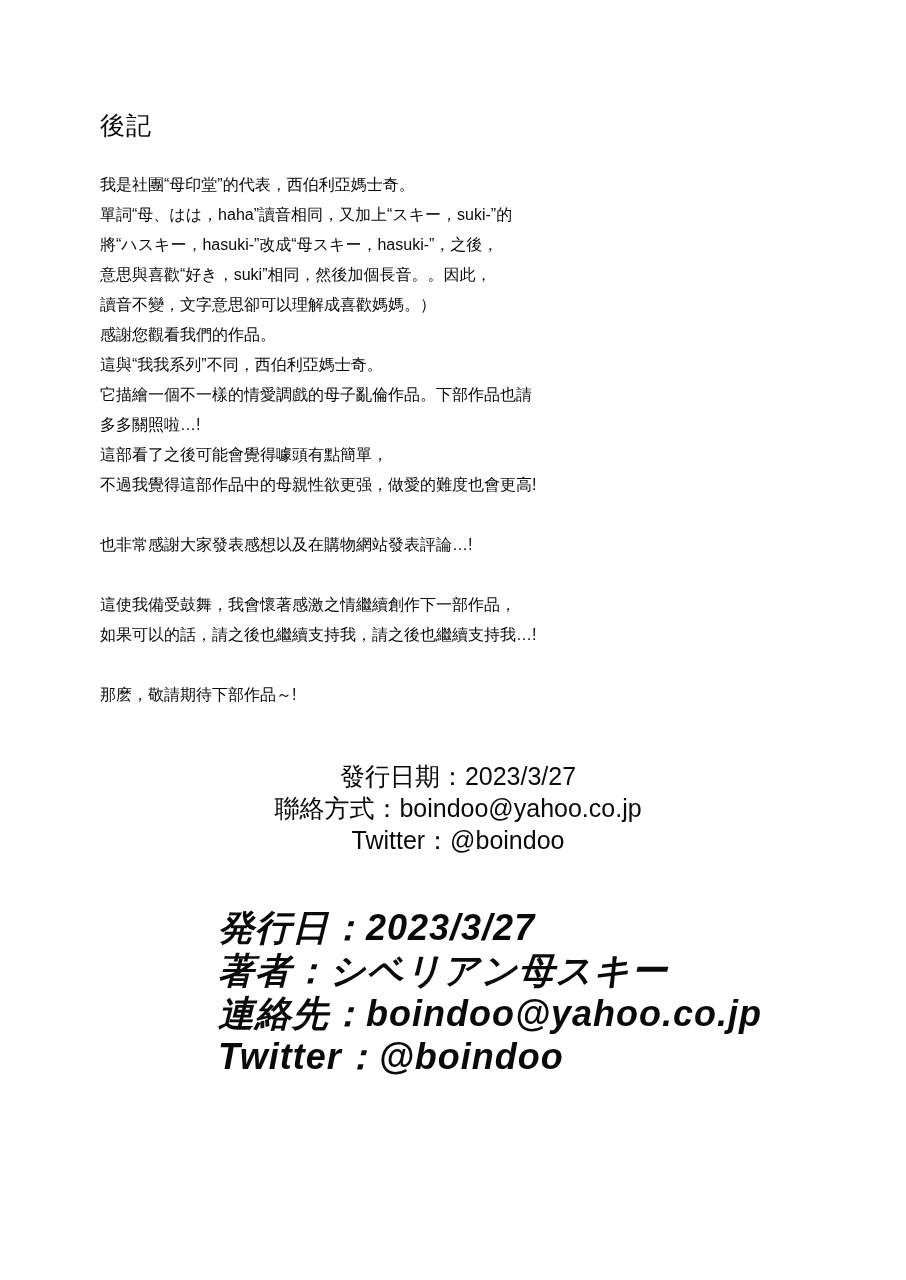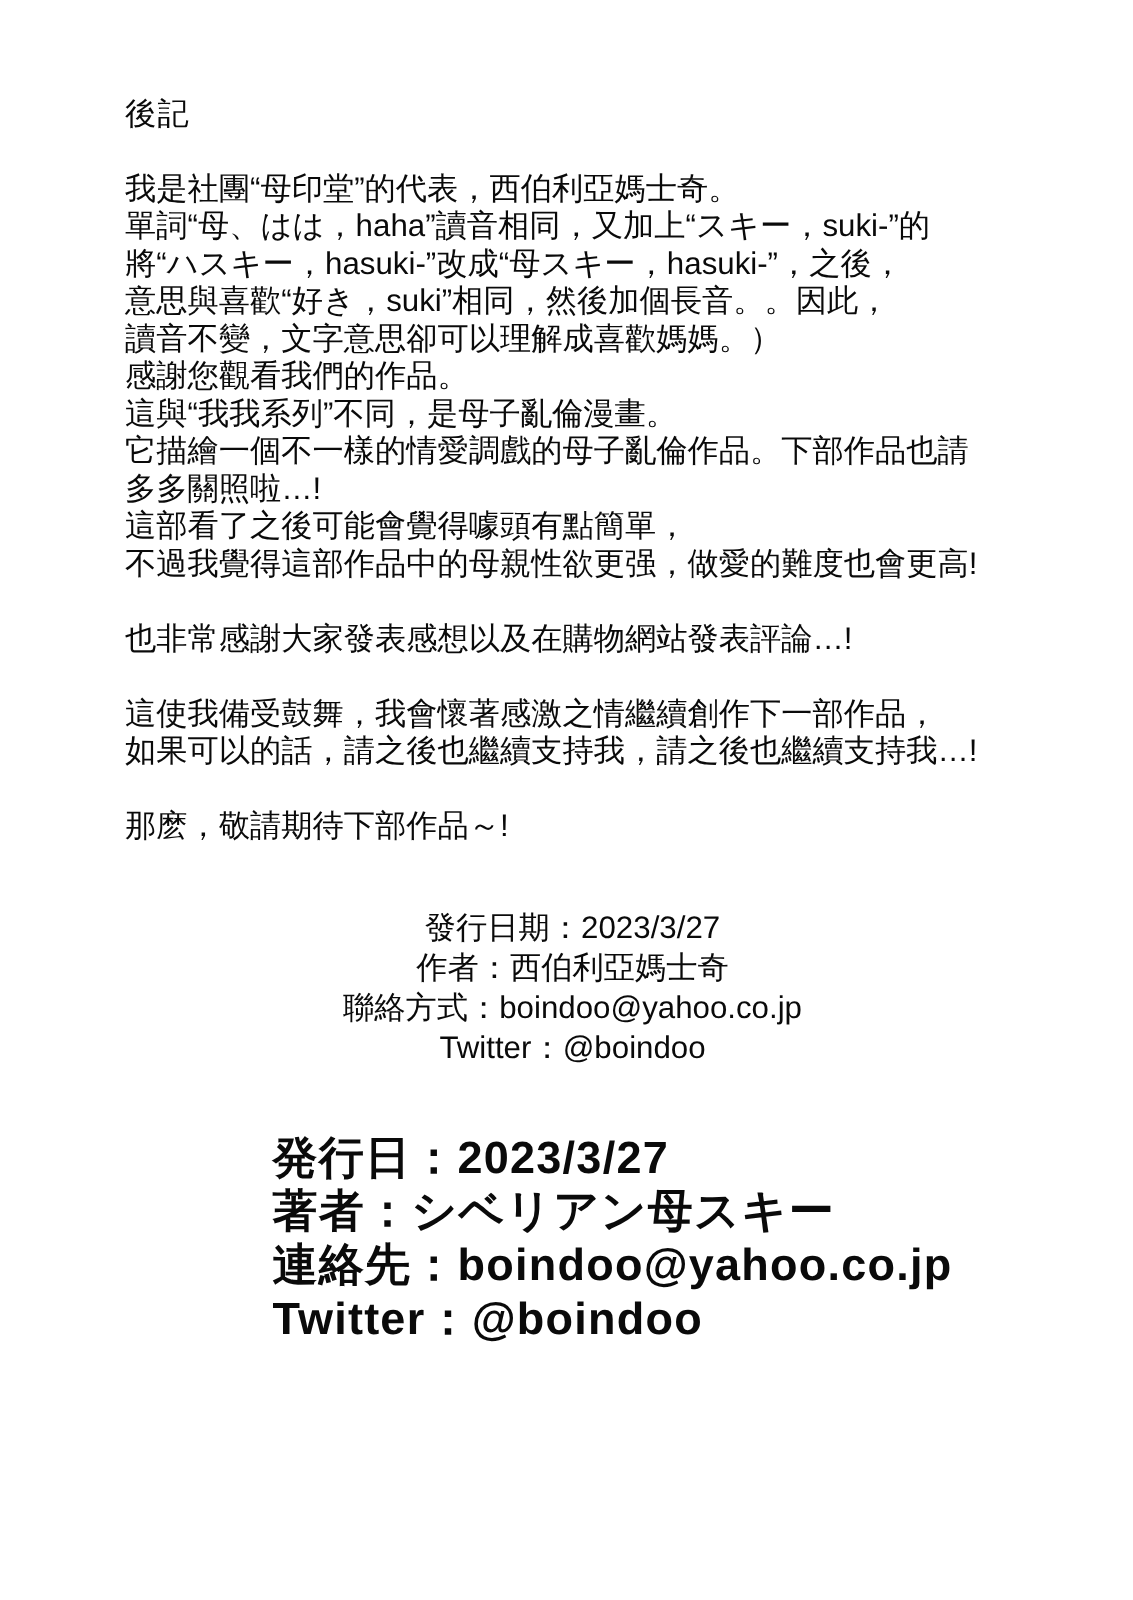--- a/index.html
+++ b/index.html
@@ -5,80 +5,80 @@
   * { margin: 0; padding: 0; box-sizing: border-box; }
   html, body { background: #ffffff; }
   .page {
     position: relative;
     width: 906px;
     height: 1280px;
     margin: 0 auto;
     background: #ffffff;
     color: #0a0a0a;
     font-family: "Liberation Sans", "DejaVu Sans", sans-serif;
-    padding: 76px 90px 0 100px;
+    padding: 110px 90px 0 100px;
     overflow: hidden;
   }
   .title {
     font-size: 25px;
     line-height: 30px;
     letter-spacing: 1px;
   }
   .body-text {
     margin-top: 30px;
-    font-size: 25px;
+    font-size: 16px;
     line-height: 30px;
   }
   .body-text .line { white-space: nowrap; }
   .pub-info {
     margin-top: 50px;
     font-size: 25px;
     line-height: 32px;
   }
   .pub-info .line { white-space: nowrap; text-align: center; }
   .colophon {
     margin-top: 50px;
     padding-left: 118px;
     font-size: 36px;
     font-weight: bold;
     line-height: 43px;
     letter-spacing: 1px;
+    font-style: italic;
   }
   .colophon .line { white-space: nowrap; }
 </style>
 </head>
 <body>
 
 <div class="page">
   <div class="title">後記</div>
 
   <div class="body-text">
       <div class="line">我是社團“母印堂”的代表，西伯利亞媽士奇。</div>
       <div class="line">單詞“母、はは，haha”讀音相同，又加上“スキー，suki-”的</div>
       <div class="line">將“ハスキー，hasuki-”改成“母スキー，hasuki-”，之後，</div>
       <div class="line">意思與喜歡“好き，suki”相同，然後加個長音。。因此，</div>
       <div class="line">讀音不變，文字意思卻可以理解成喜歡媽媽。）</div>
       <div class="line">感謝您觀看我們的作品。</div>
-      <div class="line">這與“我我系列”不同，是母子亂倫漫畫。</div>
+      <div class="line">這與“我我系列”不同，西伯利亞媽士奇。</div>
       <div class="line">它描繪一個不一樣的情愛調戲的母子亂倫作品。下部作品也請</div>
       <div class="line">多多關照啦…!</div>
       <div class="line">這部看了之後可能會覺得噱頭有點簡單，</div>
       <div class="line">不過我覺得這部作品中的母親性欲更强，做愛的難度也會更高!</div>
       <div class="line">&nbsp;</div>
       <div class="line">也非常感謝大家發表感想以及在購物網站發表評論…!</div>
       <div class="line">&nbsp;</div>
       <div class="line">這使我備受鼓舞，我會懷著感激之情繼續創作下一部作品，</div>
       <div class="line">如果可以的話，請之後也繼續支持我，請之後也繼續支持我…!</div>
       <div class="line">&nbsp;</div>
       <div class="line">那麽，敬請期待下部作品～!</div>
     </div>
 
   <div class="pub-info">
       <div class="line">發行日期：2023/3/27</div>
-      <div class="line">作者：西伯利亞媽士奇</div>
       <div class="line">聯絡方式：boindoo@yahoo.co.jp</div>
       <div class="line">Twitter：@boindoo</div>
     </div>
 
   <div class="colophon">
       <div class="line">発行日：2023/3/27</div>
       <div class="line">著者：シベリアン母スキー</div>
       <div class="line">連絡先：boindoo@yahoo.co.jp</div>
       <div class="line">Twitter：@boindoo</div>
     </div>

